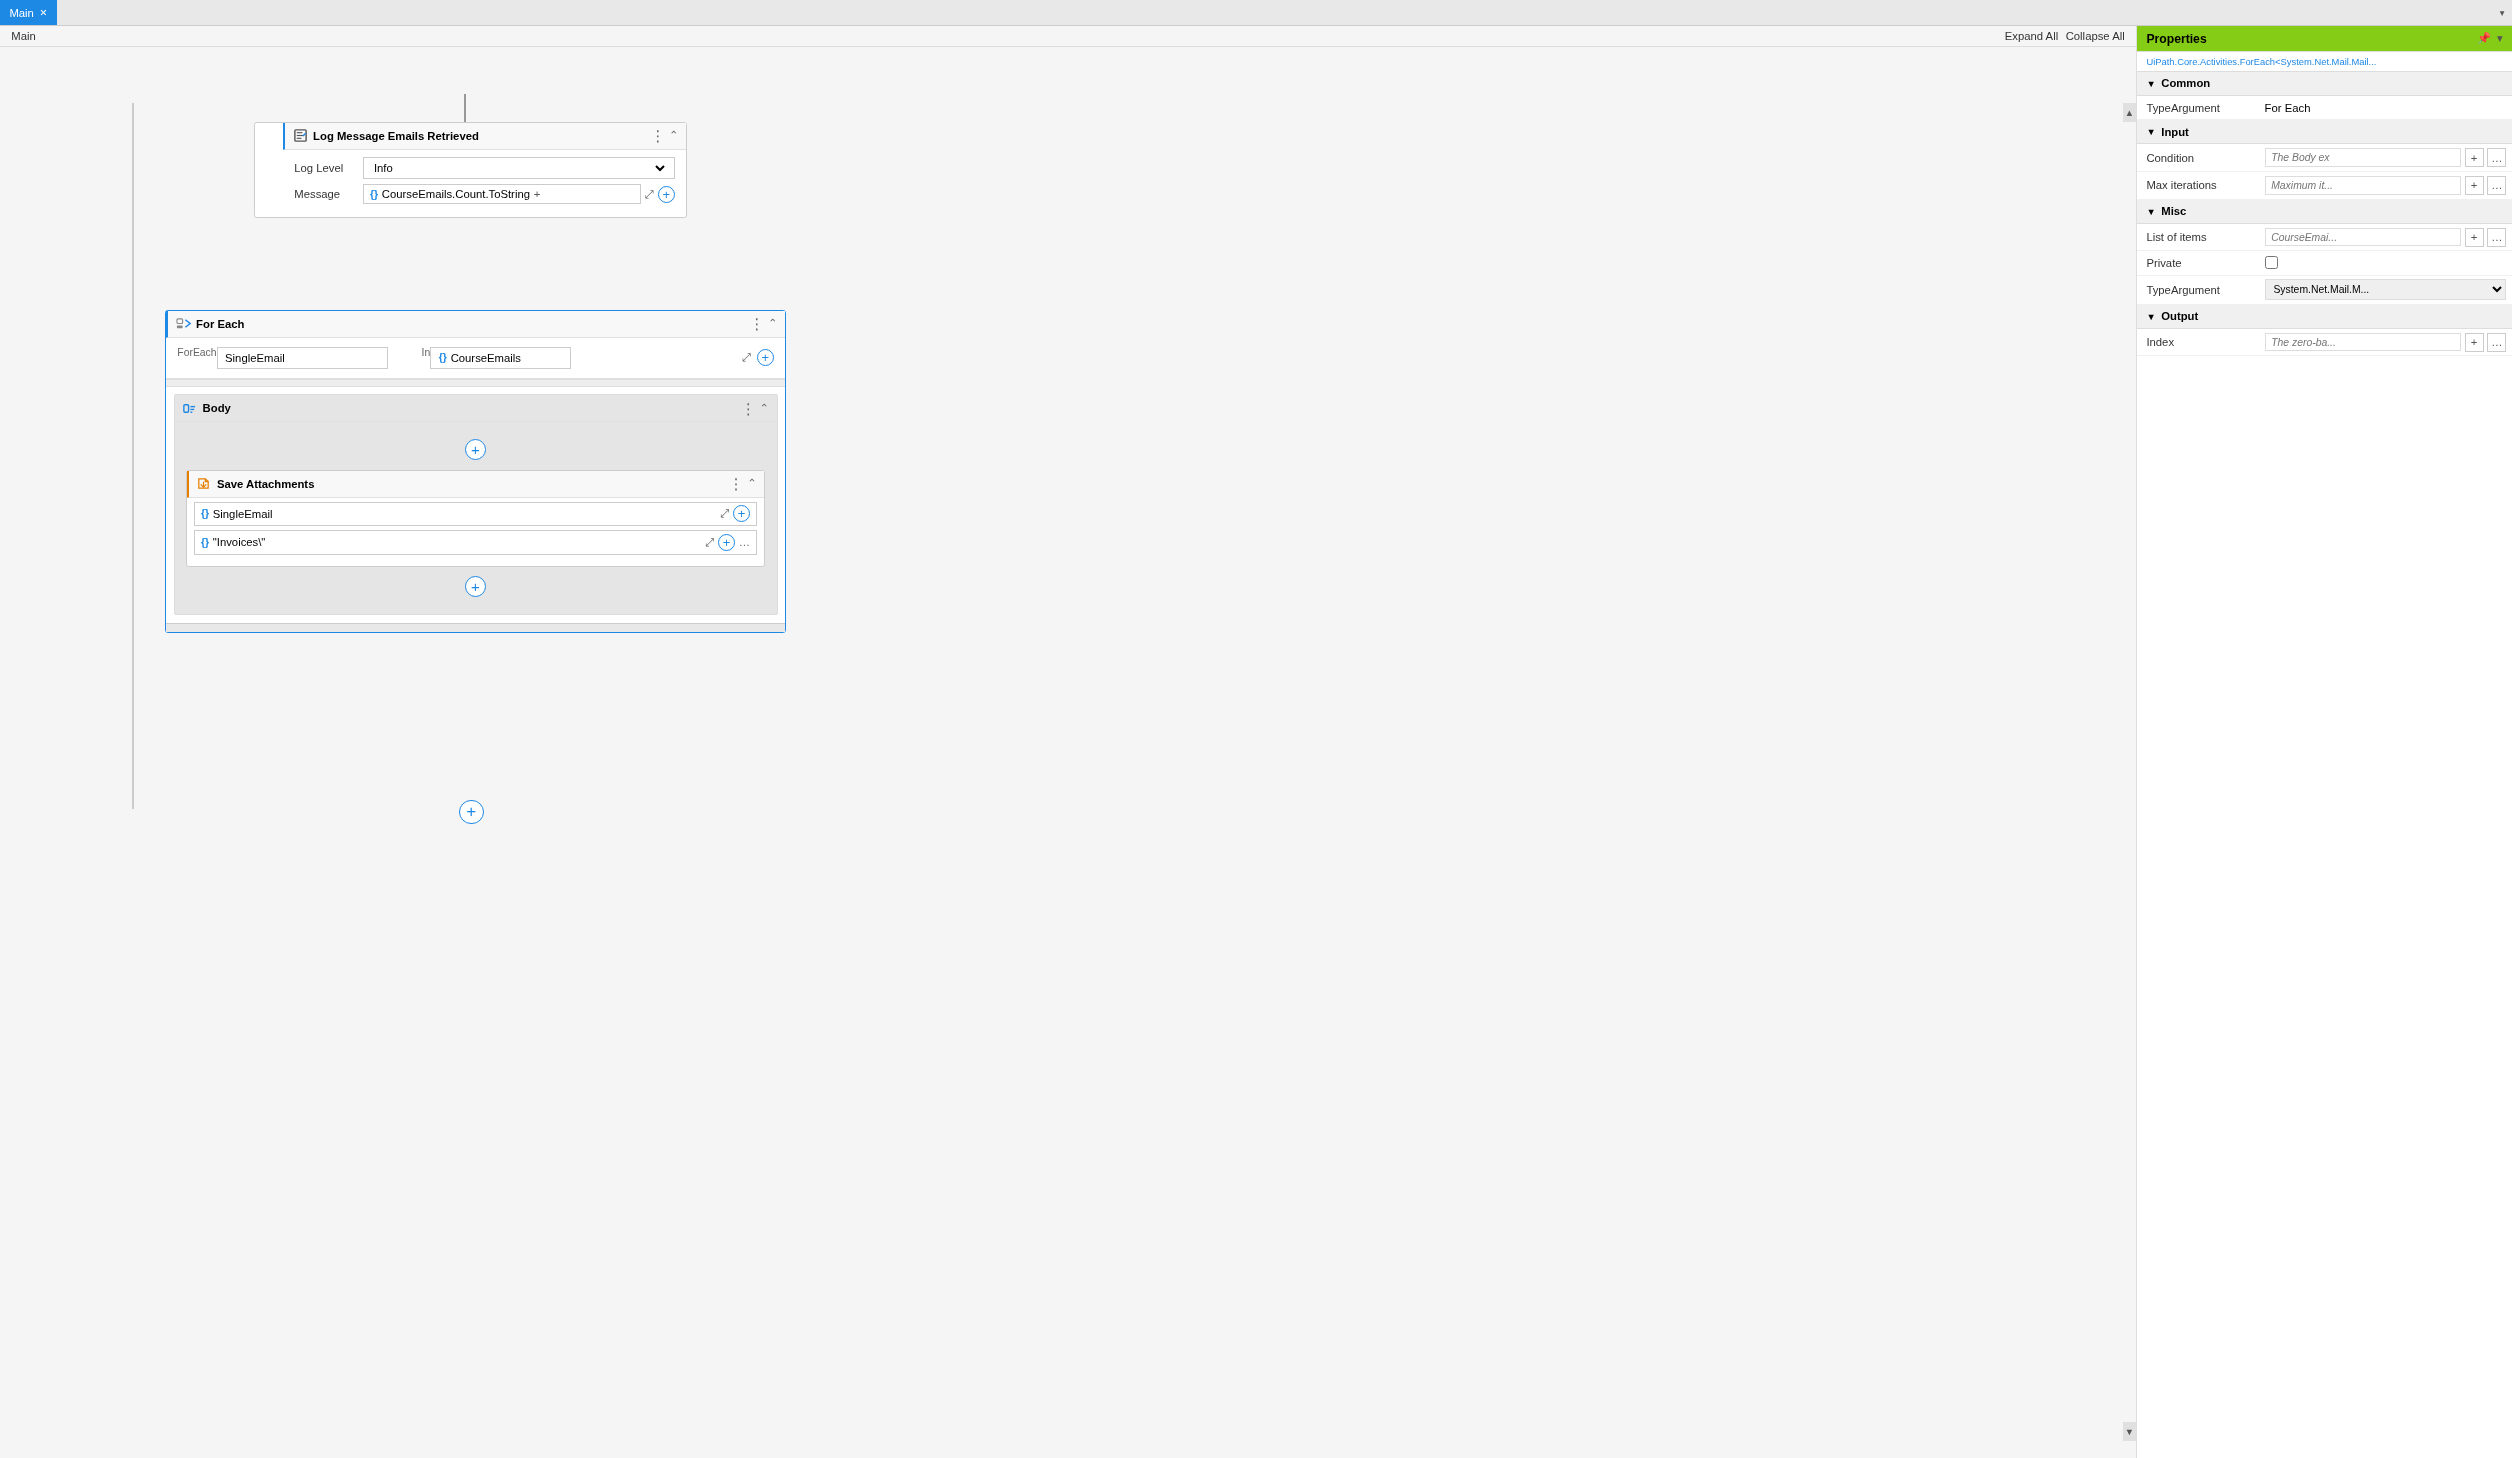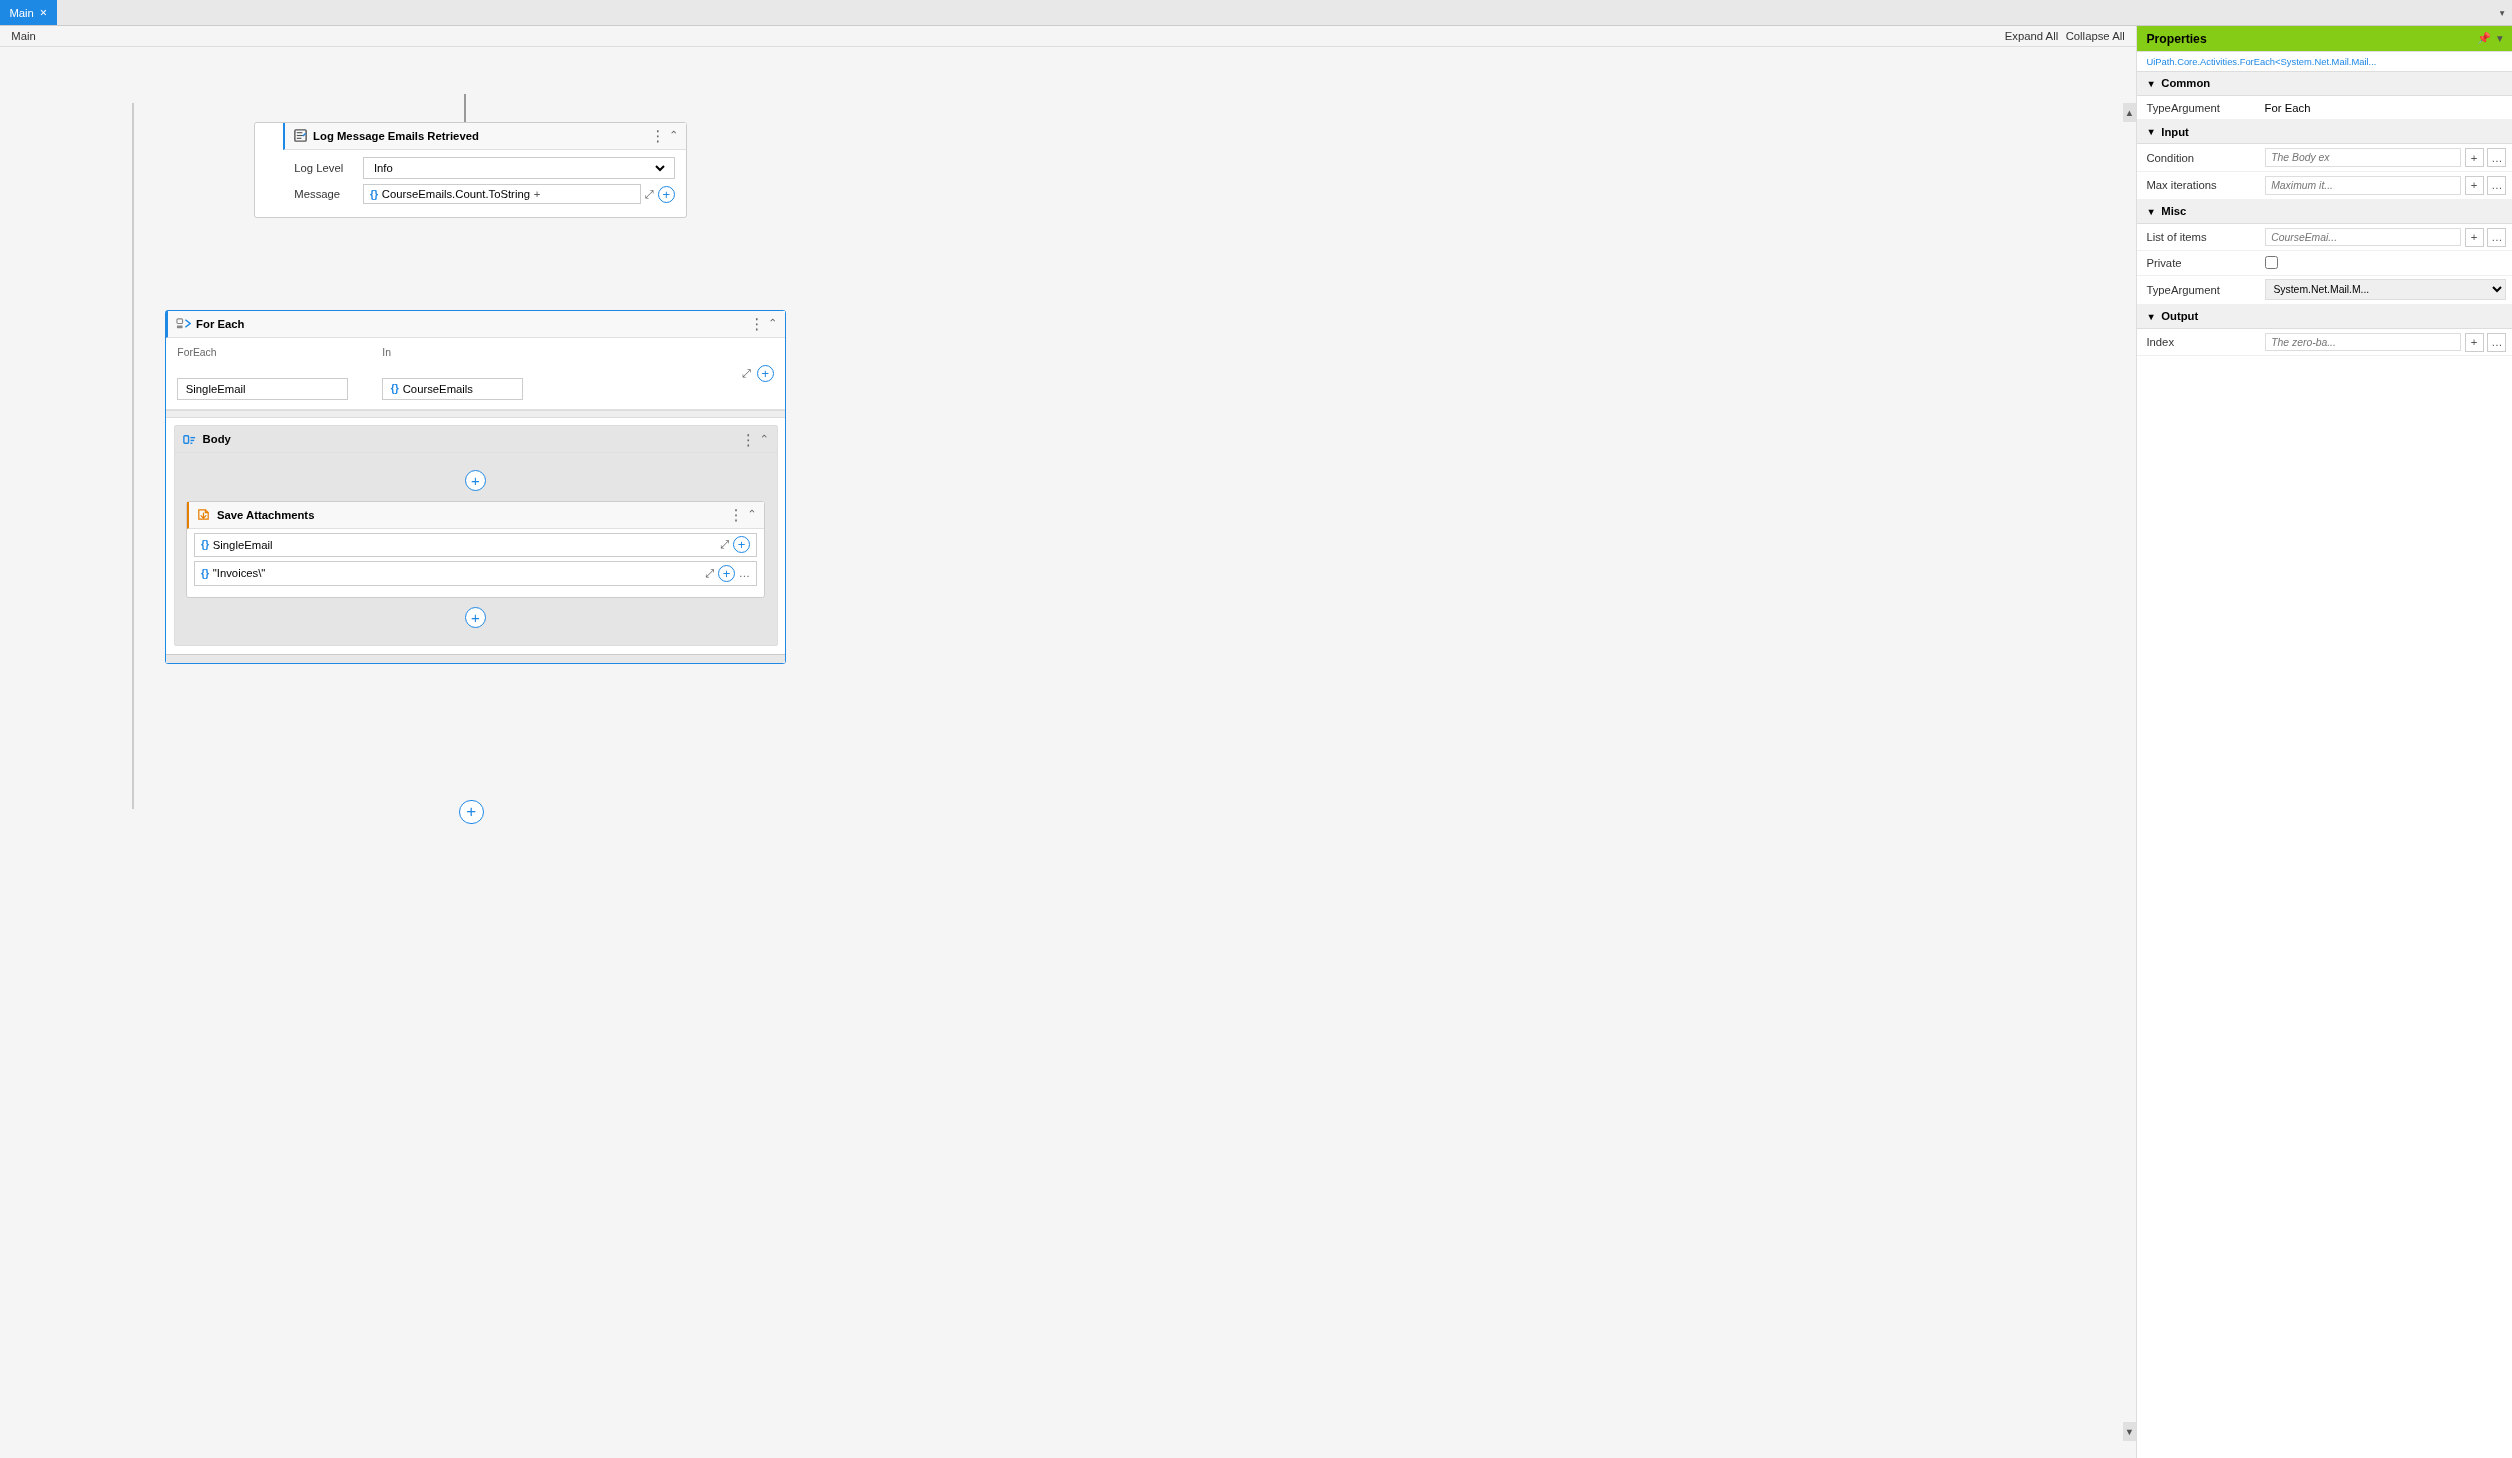--- a/index.html
+++ b/index.html
@@ -50,21 +50,21 @@
     .expr-field { display: flex; align-items: center; border: 0.9px solid #ccc; background: white; padding: 2.8px 5.6px; flex: 1; gap: 3.8px; font-size: 11.3px; }
     .expr-icon { color: #1e88e5; font-size: 10.4px; font-weight: bold; }
     .btn-expand { background: none; border: none; cursor: pointer; color: #666; font-size: 11.3px; }
     .btn-plus-circle { background: none; border: 1.9px solid #1e88e5; border-radius: 50%; width: 17px; height: 17px; display: flex; align-items: center; justify-content: center; cursor: pointer; color: #1e88e5; font-size: 13px; line-height: 1; }
 
     
     .foreach-card { width: 621px; left: 165px; top: 263px; border: 1.9px solid #1e88e5; }
     .foreach-card .activity-header { border-left: 2.8px solid #1e88e5; }
 
     .foreach-fields { display: flex; gap: 15px; padding: 9.4px 11.3px; align-items: flex-start; border-bottom: 0.9px solid #e0e0e0; }
-    .foreach-field-group { display: flex; flex-direction: column; gap: 20px; }
+    .foreach-field-group { display: flex; flex-direction: row; gap: 0; }
     .foreach-label { font-size: 10.4px; color: #666; }
     .foreach-input { border: 0.9px solid #ccc; background: white; padding: 3.8px 7.5px; font-size: 11.3px; min-width: 113px; }
     .foreach-expr { display: flex; align-items: center; border: 0.9px solid #ccc; background: white; padding: 3.8px 7.5px; font-size: 11.3px; gap: 3.8px; min-width: 141px; }
 
     .foreach-right { display: flex; align-items: center; gap: 5.6px; margin-left: auto; align-self: center; }
 
     
     .body-section { margin: 7.5px; border: 0.9px solid #ddd; background: #e5e5e5; border-radius: 1.9px; }
     .body-header { display: flex; align-items: center; justify-content: space-between; padding: 5.6px 7.5px; border-bottom: 0.9px solid #e0e0e0; }
     .body-title { display: flex; align-items: center; gap: 5.6px; font-weight: 600; font-size: 11.3px; }

